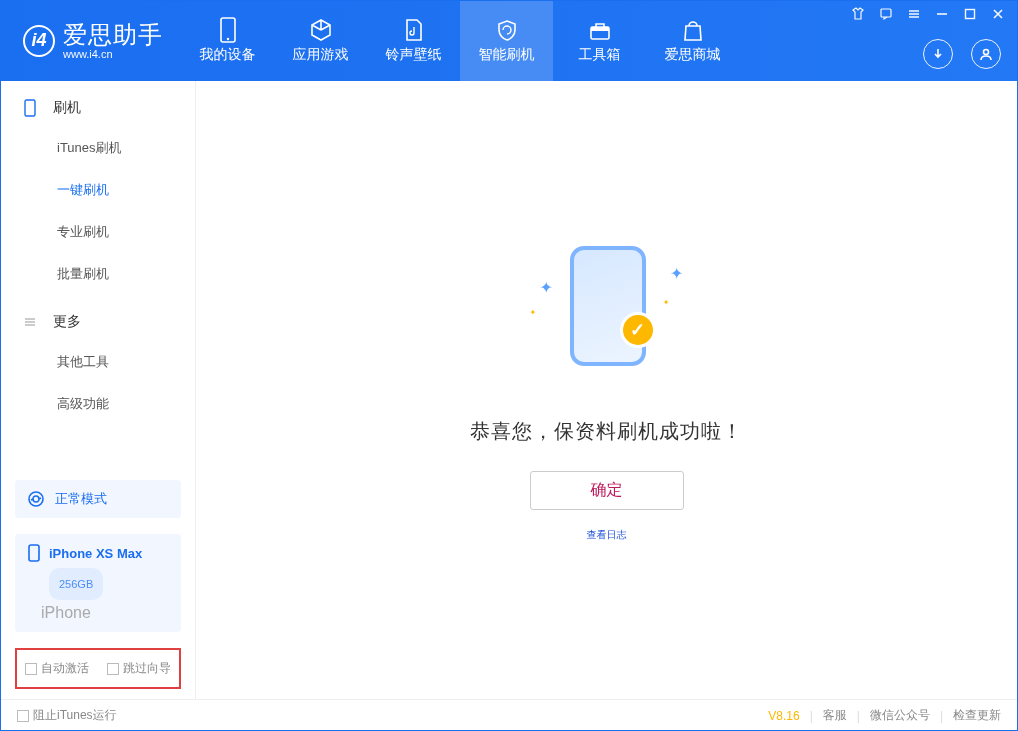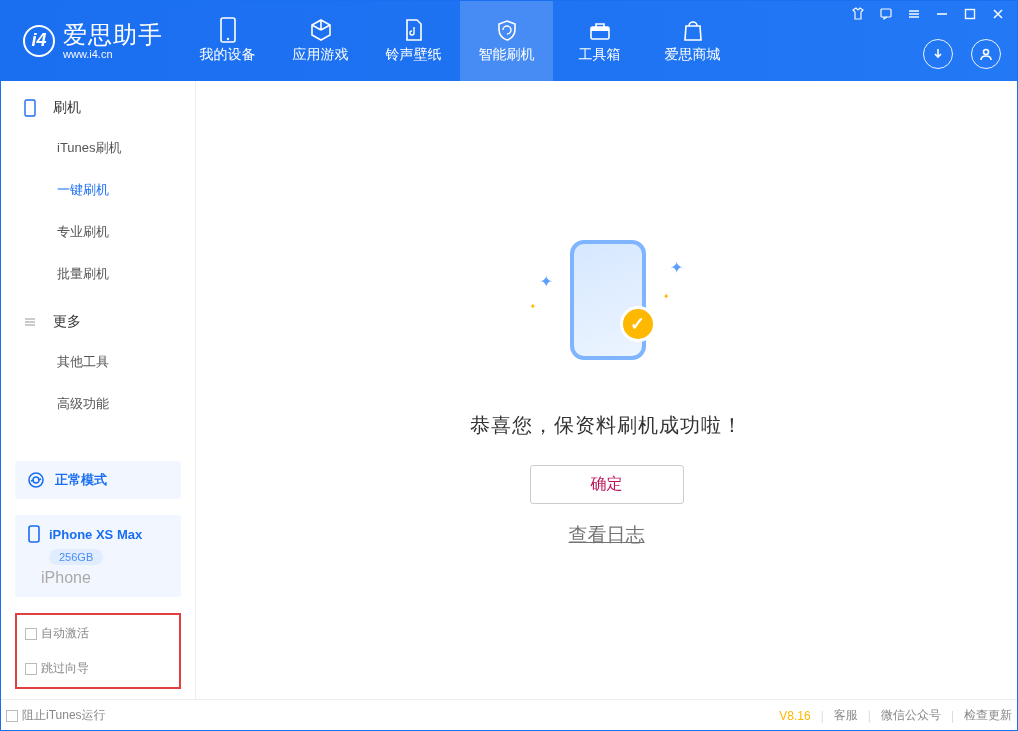--- a/index.html
+++ b/index.html
@@ -106,41 +106,40 @@
 }
 .side-item.active { color: #1a6ef0; }
 .spacer { flex: 1; }
 .mode-box, .device-box {
   margin: 8px 14px;
   background: #f2f7ff;
   border-radius: 3px;
   padding: 10px 12px;
   font-size: 13px;
 }
-.mode-box { display: flex; align-items: center; gap: 10px; color: #1a6ef0; font-weight: 700; }
+.mode-box { display: flex; align-items: center; gap: 10px; color: #1a6ef0; font-weight: 400; }
 .device-box .dev-name { color: #1a6ef0; font-weight: 600; font-size: 13px; display: flex; align-items: center; gap: 8px; }
 .badge {
   display: inline-block;
   background: #e1edff;
   color: #4a8ef7;
   border-radius: 10px;
-  padding: 2px 10px;
+  padding: 10px 10px;
   font-size: 11px;
   margin: 6px 0 0 22px;
 }
 .dev-type { color: #aaa; font-size: 16px; margin: 4px 0 0 14px; }
 .checkbox-row {
   margin: 8px 14px 10px 14px;
   border: 2px solid #e04040;
   padding: 10px 8px;
   display: flex;
   gap: 18px;
   font-size: 12px;
   color: #888;
-  flex-direction: column;
 }
 .chk { display: flex; align-items: center; gap: 4px; cursor: pointer; }
 .chk-box { width: 12px; height: 12px; border: 1px solid #bbb; background: #fff; }
 .content {
   flex: 1;
   display: flex;
   flex-direction: column;
   align-items: center;
   justify-content: center;
   position: relative;
@@ -176,27 +175,27 @@
 .ok-btn {
   padding: 8px 60px;
   border: 1px solid #ccc;
   border-radius: 3px;
   background: #fff;
   font-size: 16px;
   color: #be185d;
   cursor: pointer;
   margin-bottom: 18px;
 }
-.log-link { font-size: 19px; color: #737373; cursor: pointer; text-decoration: underline; }
+.log-link { font-size: 10px; color: #1d4ed8; cursor: pointer; }
 .footer {
   height: 32px;
   border-top: 1px solid #eee;
   display: flex;
   align-items: center;
-  padding: 0 5px;
+  padding: 0 16px;
   font-size: 12px;
   color: #888;
   gap: 6px;
 }
 .footer .right { margin-left: auto; display: flex; align-items: center; gap: 10px; }
 .footer .ver { color: #ffb800; }
 .footer .sep { color: #ddd; }
 .footer a { color: #888; cursor: pointer; }
 svg { display: block; }
 </style>

